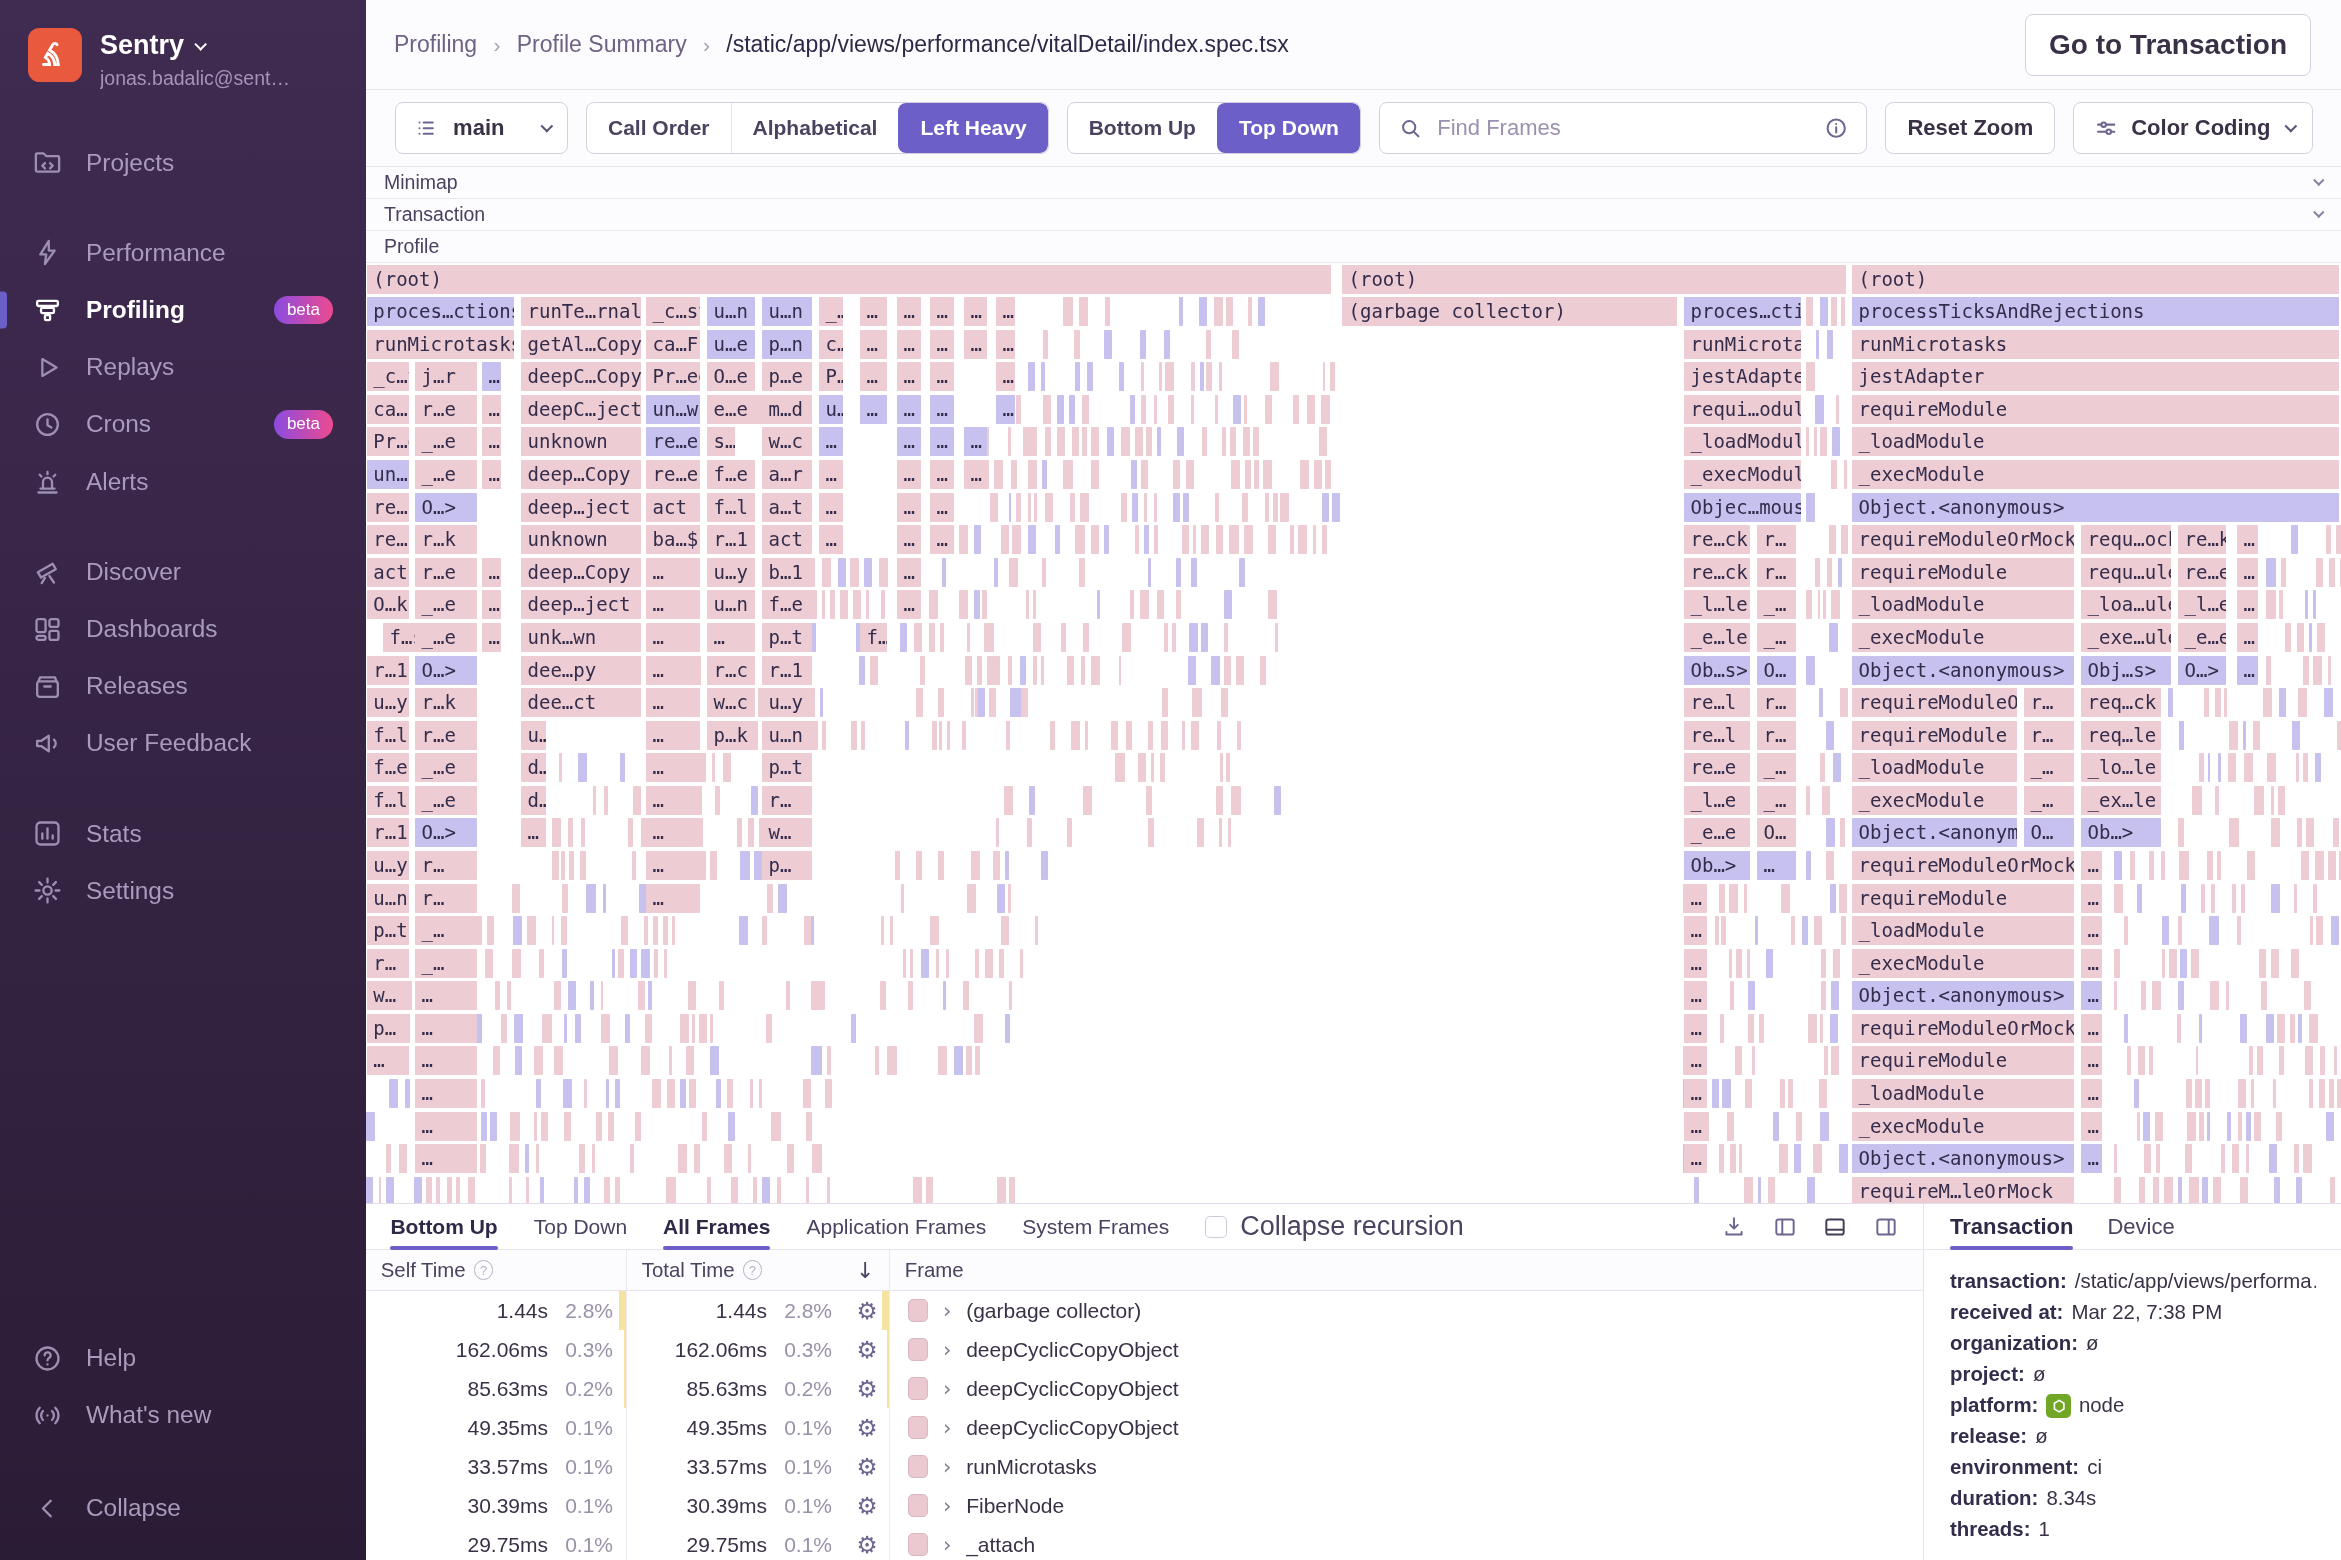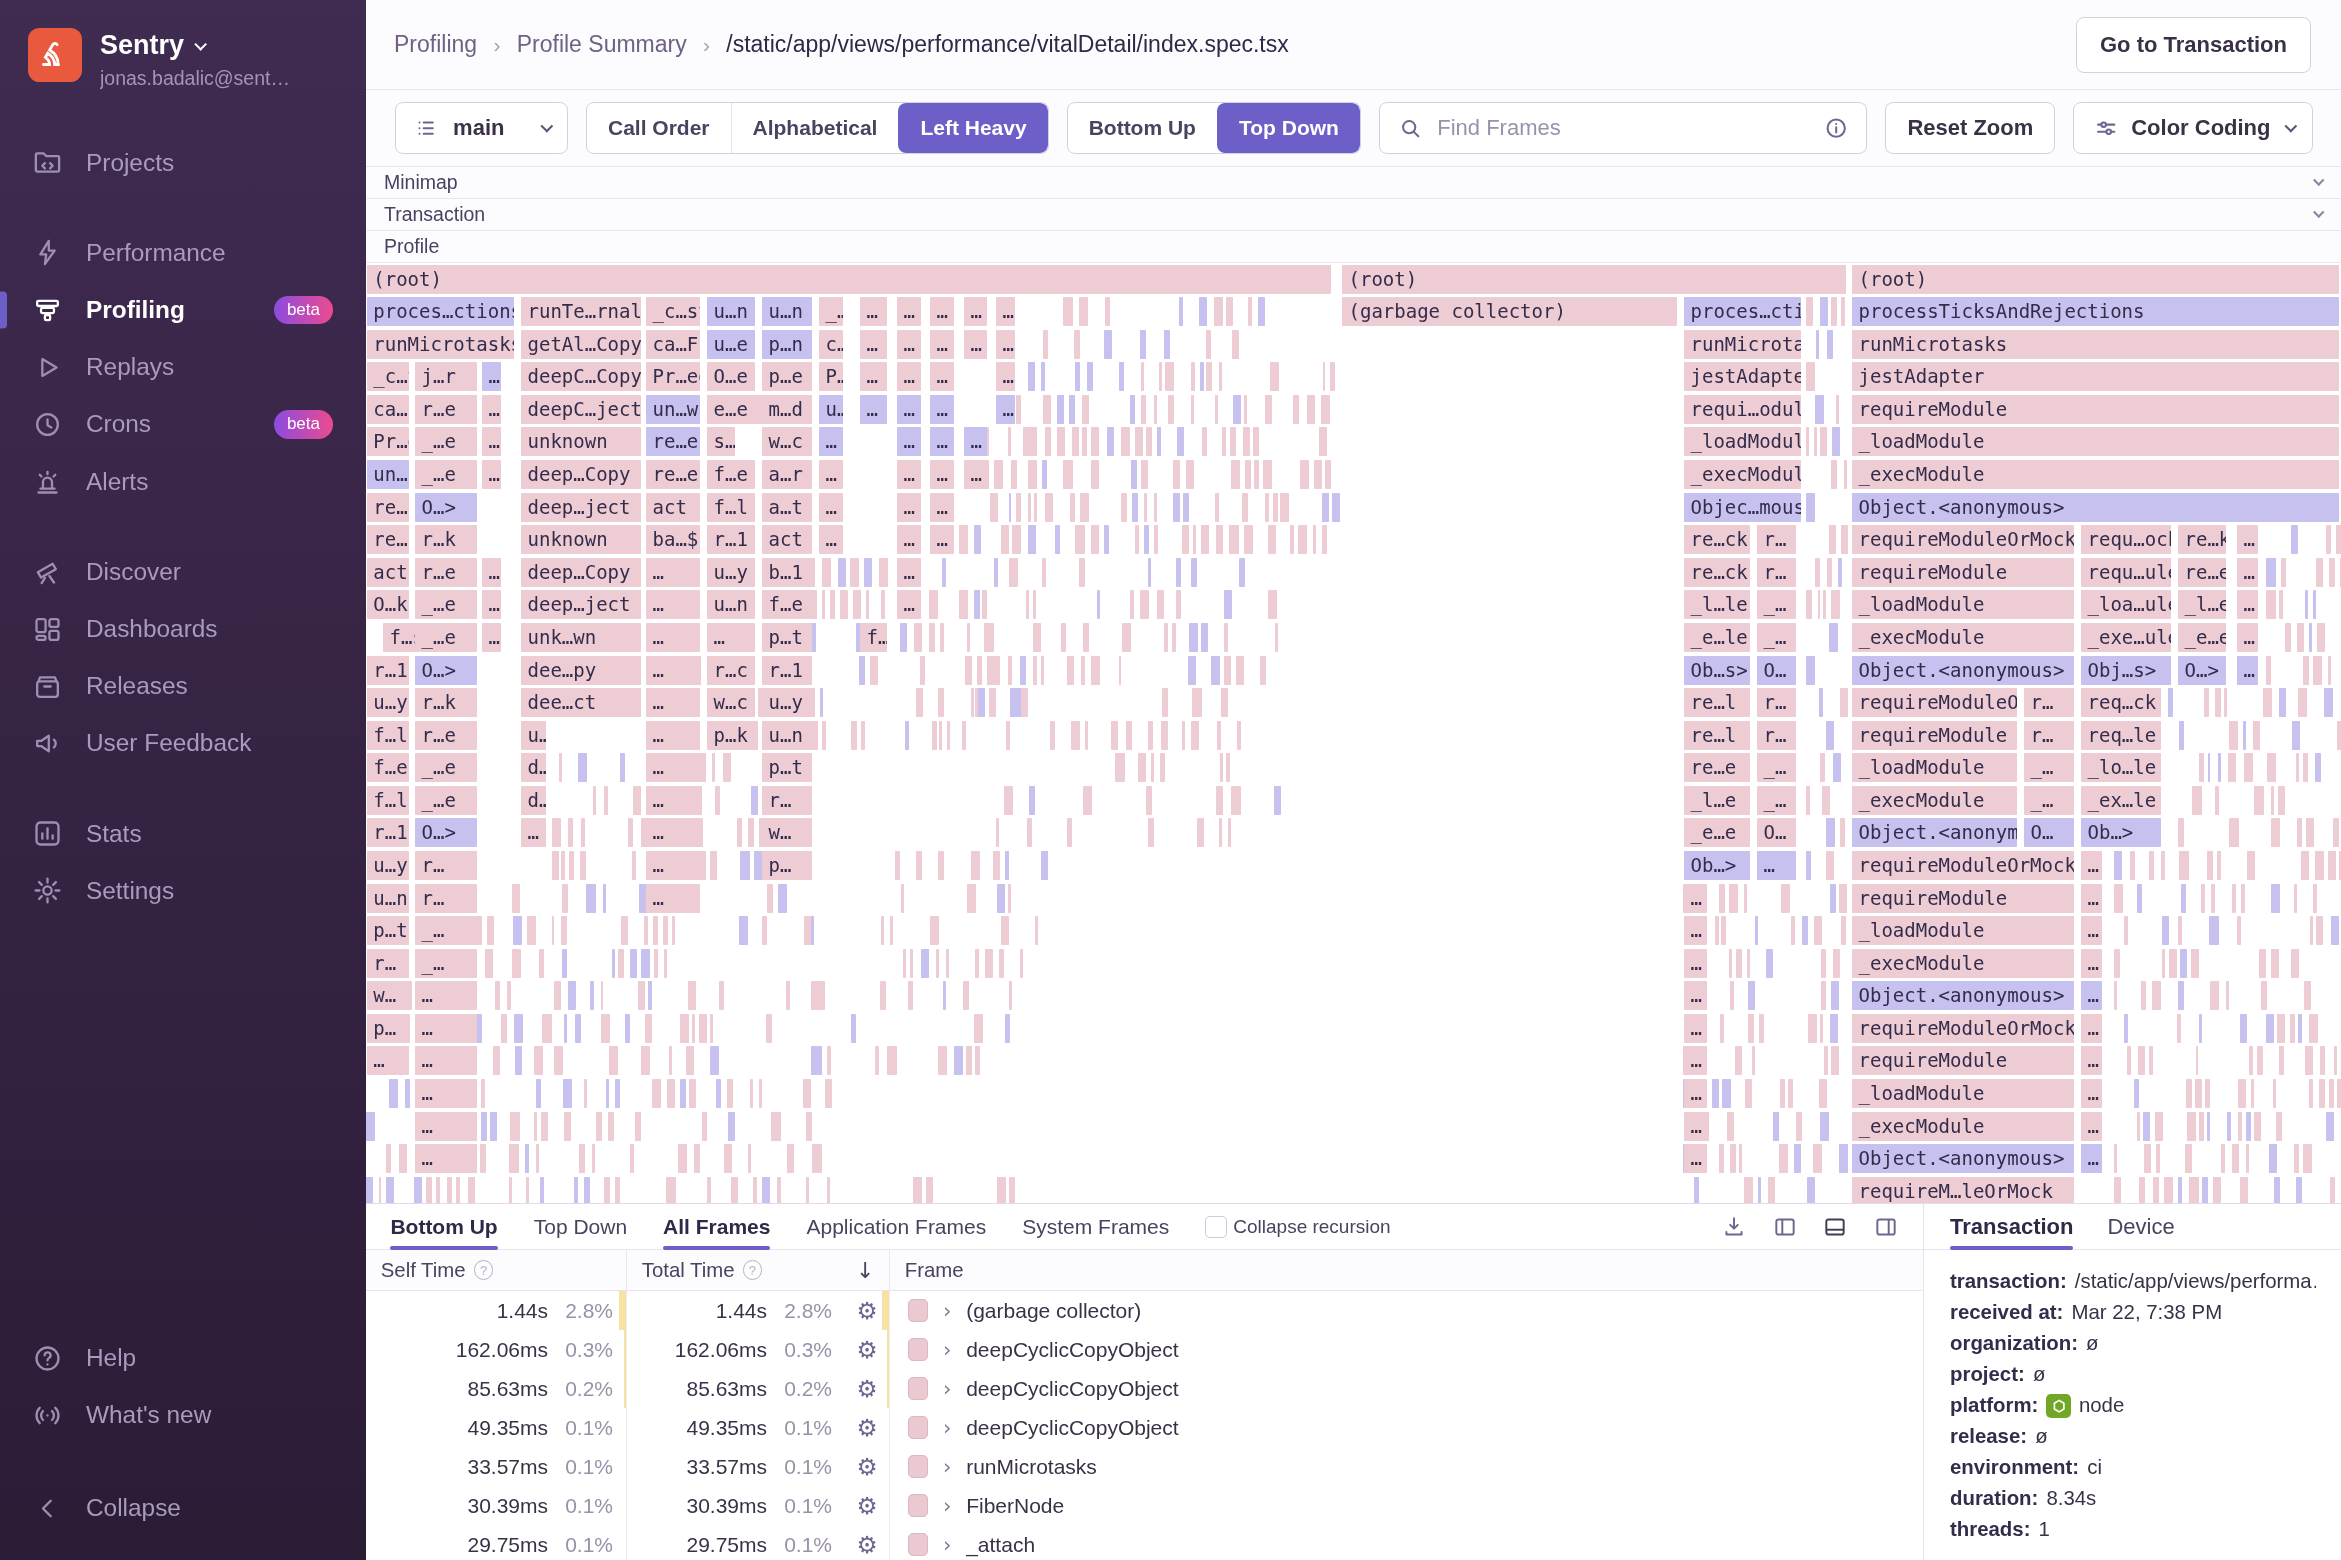--- a/index.html
+++ b/index.html
@@ -35,21 +35,21 @@
   .collapse-item{margin-top:36px;}
 
   
   .main{flex:1;display:flex;flex-direction:column;min-width:0;background:#fbfafc;}
   .hdr{height:90px;flex:0 0 90px;display:flex;align-items:center;padding:0 31px 0 28px;
        border-bottom:0.8px solid #e9e3ee;background:#fcfbfd;}
   .crumbs{display:flex;align-items:center;gap:16.3px;font-size:23px;color:#6f6284;}
   .crumb{cursor:pointer;}
   .crumb-sep{color:#a79cb5;font-size:21px;}
   .crumb-current{color:#2f2847;}
-  .btn{border:0.8px solid #d6cfdf;background:#fff;border-radius:8.1px;font-weight:bold;font-size:22px;
+  .btn{border:0.8px solid #d6cfdf;background:#fff;border-radius:8.1px;font-weight:bold;font-size:28px;
        color:#3a3147;padding:14px 23px;cursor:pointer;white-space:nowrap;}
   .hdr .btn{margin-left:auto;}
 
   
   .toolbar{height:77px;flex:0 0 77px;display:flex;align-items:center;gap:18px;padding:0 29px;
            border-bottom:0.8px solid #e9e3ee;background:#fcfbfd;}
   .dd{display:flex;align-items:center;gap:14.7px;border:0.8px solid #d6cfdf;background:#fff;border-radius:8.1px;
       height:52px;padding:0 18px;font-size:22px;font-weight:bold;color:#3a3147;width:173px;cursor:pointer;}
   .dd .chev,.dd2 .chev{color:#5d5475;width:9px;height:9px;transform:rotate(45deg) translateY(-3.3px);}
   .dd .spacer{flex:1;}
@@ -84,21 +84,21 @@
   .fstripe.p{background:#c6c1ee;}
 
   
   .bottom{height:357px;flex:0 0 357px;display:flex;border-top:0.8px solid #e2dbe9;background:#fff;}
   .bleft{flex:1;display:flex;flex-direction:column;min-width:0;}
   .tabbar{height:46px;flex:0 0 46px;display:flex;align-items:center;padding:0 24.4px;gap:36px;
           border-bottom:0.8px solid #e9e3ee;}
   .tab{font-size:21px;color:#4b4260;position:relative;height:100%;display:flex;align-items:center;cursor:pointer;white-space:nowrap;}
   .tab.on{font-weight:bold;color:#2f2847;}
   .tab.on::after{content:"";position:absolute;left:0;right:0;bottom:-0.8px;height:4.1px;background:#6c5fc7;border-radius:2.4px;}
-  .chk{display:flex;align-items:center;gap:6px;font-size:19px;color:#4b4260;cursor:pointer;}
+  .chk{display:flex;align-items:center;gap:13px;font-size:27px;color:#4b4260;cursor:pointer;}
   .chk .box{width:22px;height:22px;border:1.6px solid #cfc7da;border-radius:4.9px;background:#fff;}
   .ticons{margin-left:auto;display:flex;gap:24.4px;align-items:center;color:#8b819d;}
   .ticons .on{color:#433a54;}
 
   .thead{height:41px;flex:0 0 41px;display:grid;grid-template-columns:261px 263px 1fr;
          border-bottom:0.8px solid #e9e3ee;background:#fcfbfd;font-size:20.4px;color:#4b4260;}
   .th{display:flex;align-items:center;padding:0 14.7px;border-right:0.8px solid #ece6f1;}
   .th:last-child{border-right:none;}
   .qicon{width:19.5px;height:19.5px;border:1.6px solid #b9b0c6;border-radius:50%;color:#b9b0c6;font-size:13px;
          display:flex;align-items:center;justify-content:center;margin-left:8.1px;flex:0 0 19.5px;}

